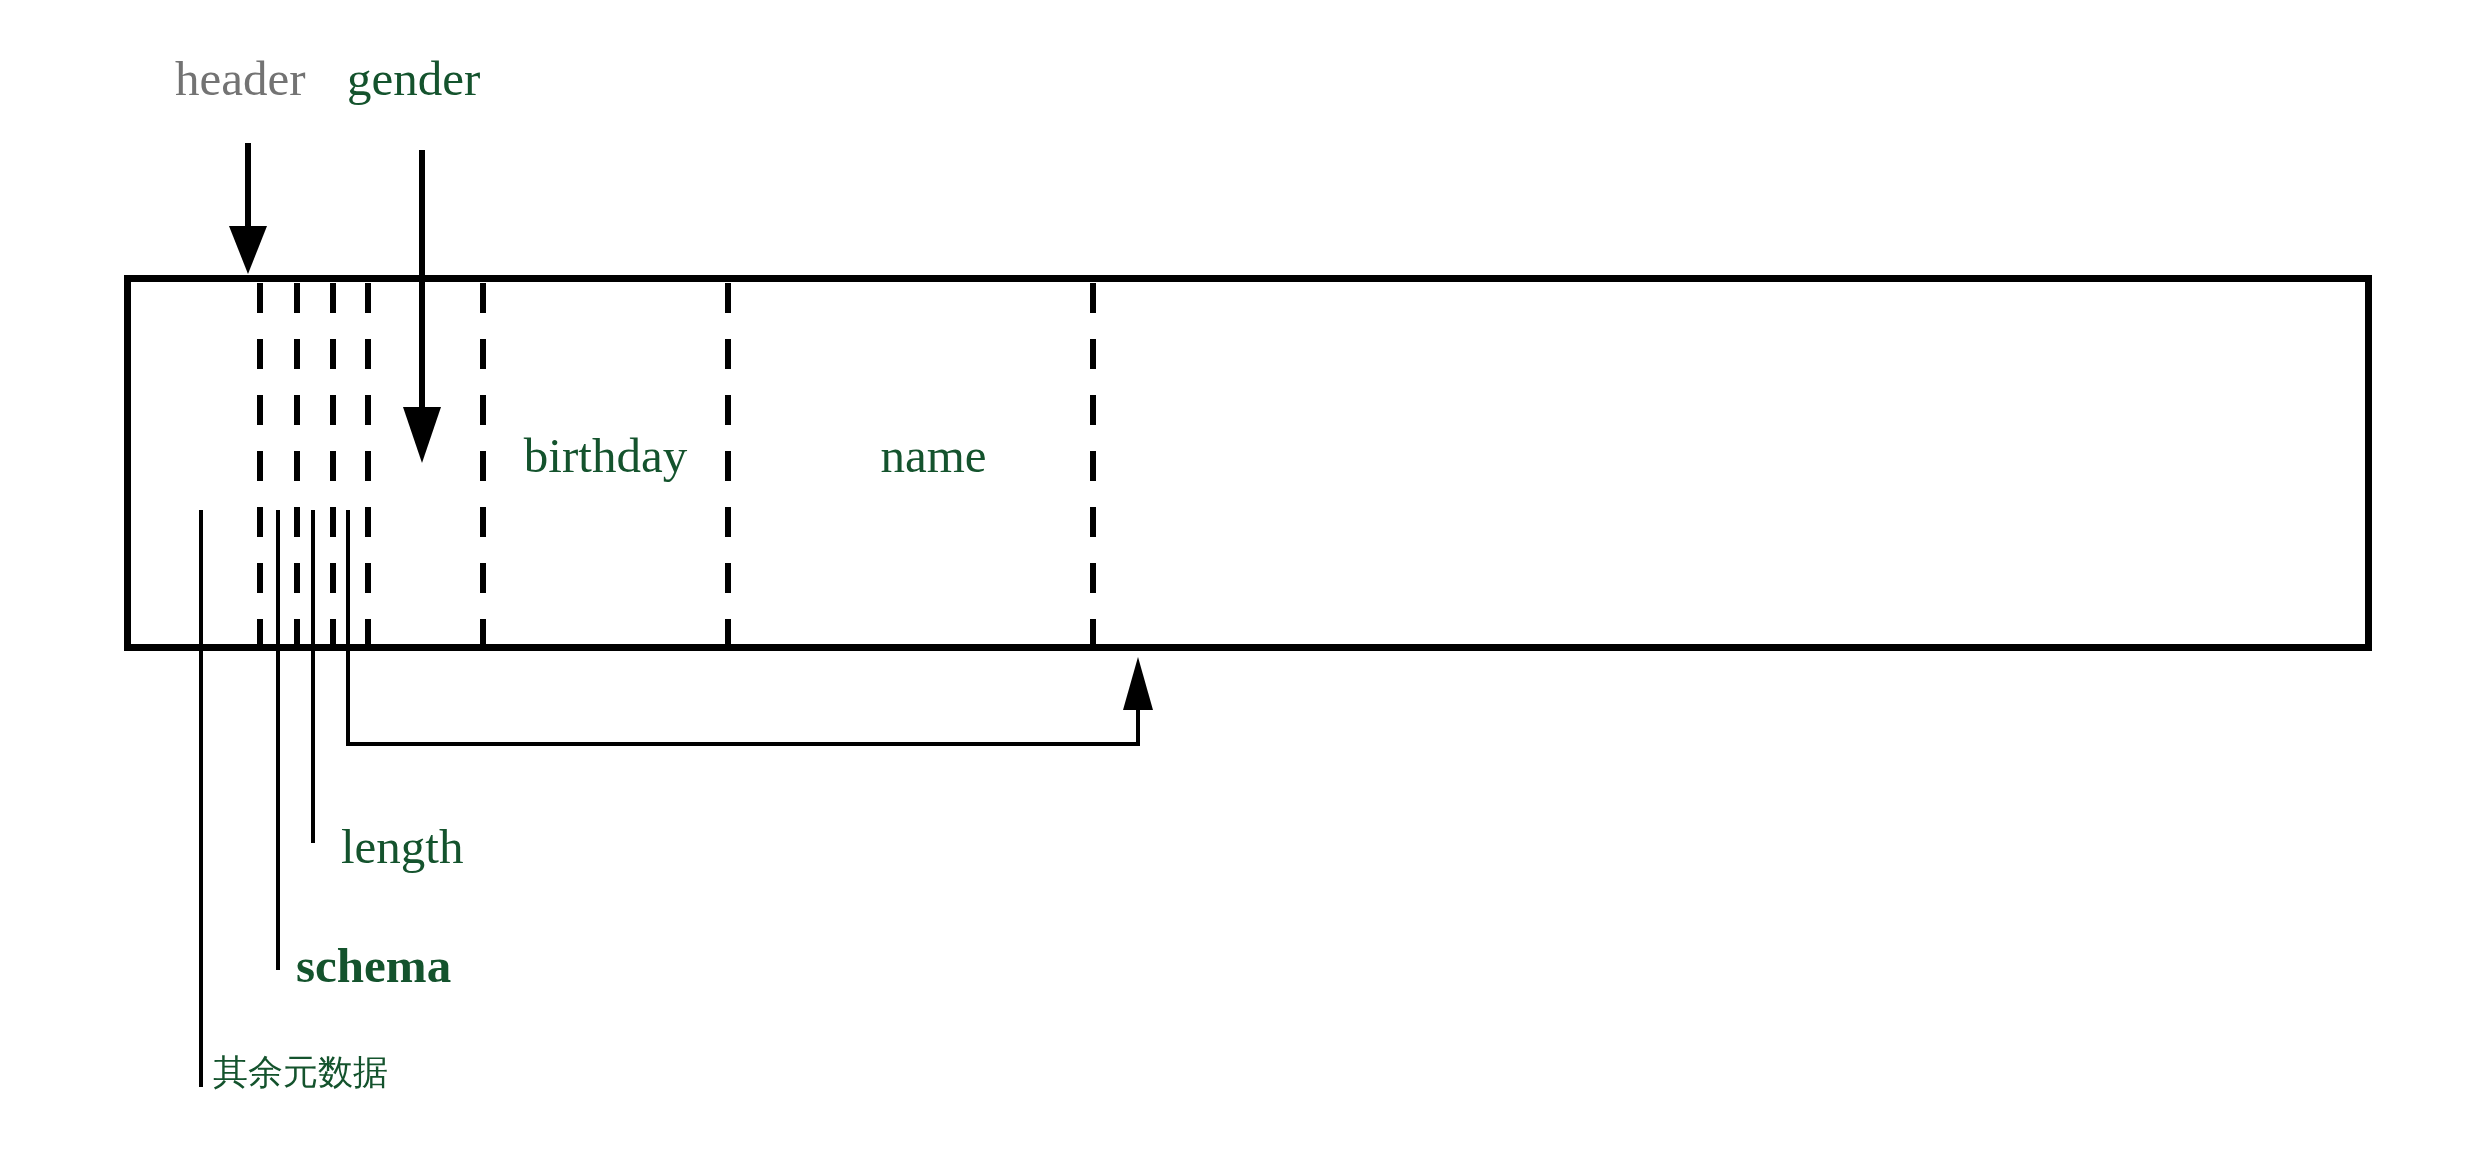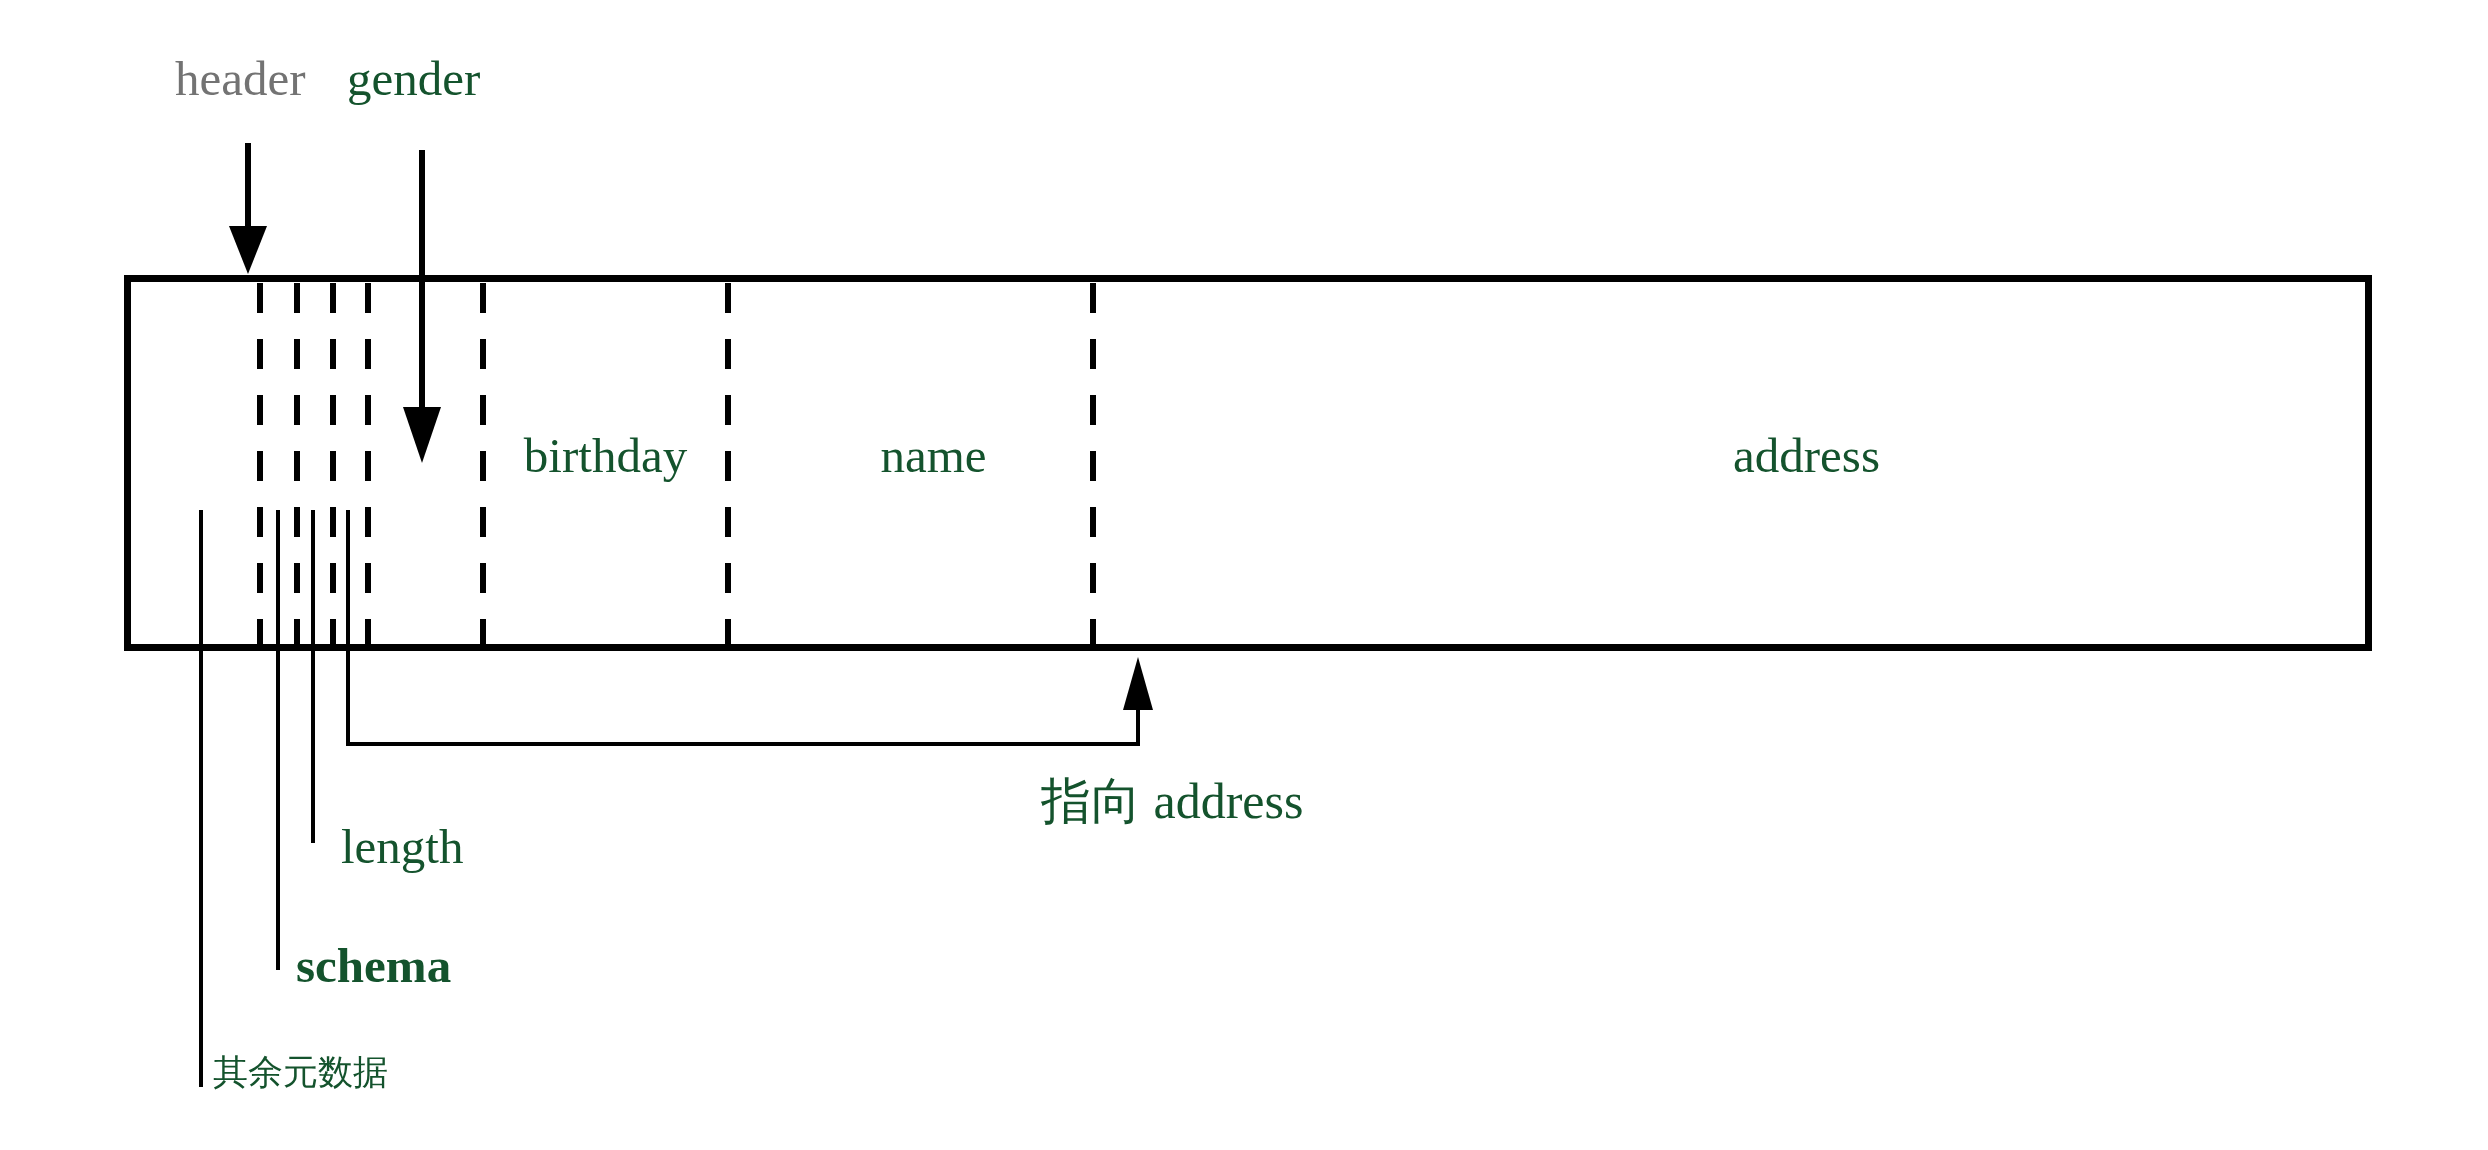--- a/index.html
+++ b/index.html
@@ -62,23 +62,21 @@
   </svg>
 
   <div class="label" style="left: 175px; top: 54px; color: #737373;">header</div>
 
   <div class="label" style="left:347px; top:54px;">gender</div>
 
   <div class="label field-label" style="left:483px; top:431px; width:245px;">birthday</div>
 
   <div class="label field-label" style="left:728px; top:431px; width:365px; padding-left:46px;">name</div>
 
-  <div class="label field-label" style="left:1093px; top:431px; width:1279px; padding-left:148px;">address</div>
 
   <div class="label" style="left:341px; top:822px;">length</div>
 
   <div class="label" style="left:296px; top:941px;font-weight:bold;">schema</div>
 
   <div class="label cjk" style="left:213px; top:1055px;">其余元数据</div>
 
-  <div class="label" style="left:1041px; top:776px; font-size:50px;">指向 address</div>
 
 </div>
 
 </body></html>

